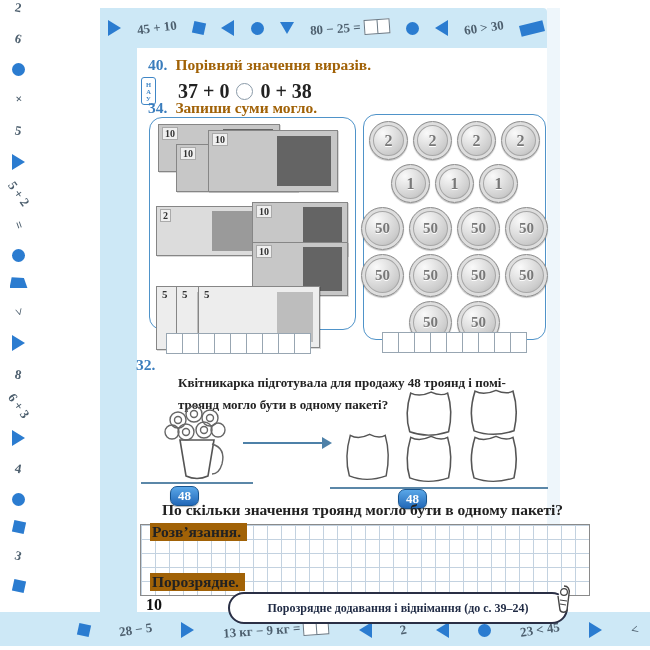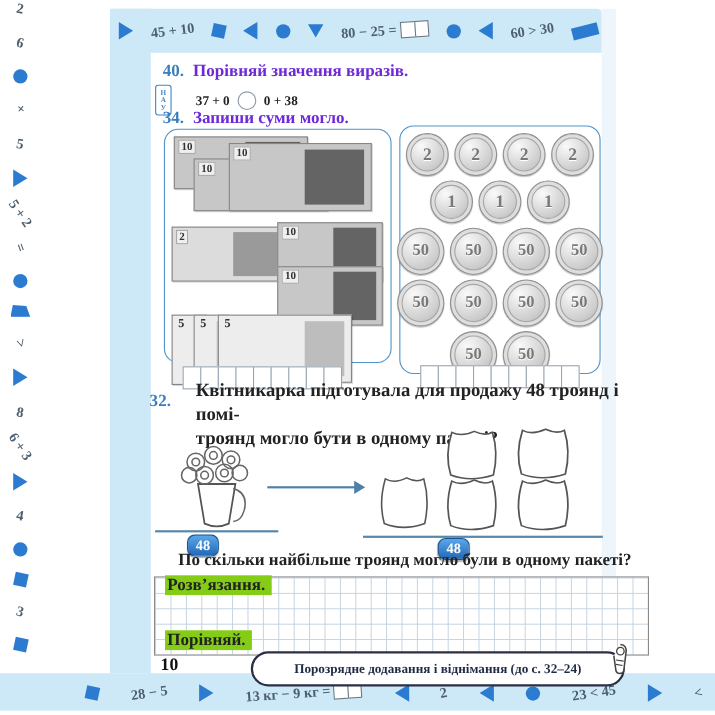--- a/index.html
+++ b/index.html
@@ -25,27 +25,27 @@
   .rect-icon{width:24px;height:11px;background:#2b7cd0;transform:rotate(-14deg);}
   .trapezoid-icon{width:18px;height:11px;background:#2b7cd0;clip-path:polygon(12% 0,80% 8%,100% 100%,0 100%);}
   .triangle-right-icon{width:0;height:0;border-left:13px solid #2b7cd0;border-top:8px solid transparent;border-bottom:8px solid transparent;}
   .triangle-left-icon{width:0;height:0;border-right:13px solid #2b7cd0;border-top:8px solid transparent;border-bottom:8px solid transparent;}
   .triangle-down-icon{width:0;height:0;border-top:12px solid #2b7cd0;border-left:7px solid transparent;border-right:7px solid transparent;}
   .ans-box{display:inline-block;width:24px;height:13px;border:1px solid #6b7a86;background:#fff;position:relative;vertical-align:middle;}
   .ans-box::after{content:"";position:absolute;left:50%;top:0;bottom:0;width:1px;background:#6b7a86;}
   
   .abs{position:absolute;}
   .task-num{color:#3a7dbd;font-weight:bold;font-size:15.5px;}
-  .task-title{font-weight:bold;font-size:15.5px;color:#6d28d9;margin-left:8px;}
+  .task-title{font-weight:bold;font-size:15.5px;color:#a16207;margin-left:8px;}
   
   #t30-row{left:141px;top:77px;display:flex;align-items:center;}
   #t30-badge{width:13px;height:26px;border:1px solid #3f86c6;border-radius:3px;color:#3f86c6;
     writing-mode:vertical-rl;text-orientation:upright;font-size:6.5px;font-weight:bold;
     display:flex;align-items:center;justify-content:center;margin-right:22px;background:#fff;}
-  .cmp-group{display:flex;align-items:center;font-weight:bold;font-size:12px;}
+  .cmp-group{display:flex;align-items:center;font-weight:bold;font-size:20px;}
   .cmp-circle{width:15px;height:15px;border:1.4px solid #8a9aa8;border-radius:50%;background:#fff;margin:0 7px;display:inline-block;}
   #t30-exprs{display:flex;gap:36px;}
   
   .panel{position:absolute;border:1.6px solid #4f93c9;border-radius:13px;background:#fff;}
   #panel-money{left:149px;top:117px;width:205px;height:211px;}
   #panel-coins{left:363px;top:114px;width:181px;height:224px;}
   .note{position:absolute;background:#dcdcdc;border:1px solid #868686;box-shadow:1px 1px 0 rgba(0,0,0,.15);}
   .note .port{position:absolute;right:5%;top:8%;bottom:8%;width:42%;background:#8f8f8f;}
   .note .den{position:absolute;left:3px;top:2px;font-weight:bold;font-size:10px;color:#333;background:#efefef;padding:0 2px;border:1px solid #aaa;line-height:11px;}
   .note.den-10{background:#c7c7c7;}
@@ -60,33 +60,33 @@
     background:radial-gradient(circle at 35% 30%, #fafafa, #cdcdcd 60%, #9f9f9f);
     box-shadow:inset 0 0 0 3px #dedede, inset 0 0 0 4px #a6a6a6, 0 1px 1px rgba(0,0,0,.25);
     display:flex;align-items:center;justify-content:center;
     font-weight:bold;color:#787878;text-shadow:0 1px 0 #fff;}
   .coin.small{width:37px;height:37px;font-size:16px;}
   .coin.big{width:41px;height:41px;font-size:15px;}
   
   .cellstrip{position:absolute;display:flex;}
   .cell{width:15px;height:19px;border:1px solid #98a6b2;background:#fff;margin-left:-1px;}
   
-  #t32-text{left:178px;top:344px;width:416px;font-weight:bold;font-size:17px;line-height:22px;}
+  #t32-text{left:178px;top:372px;width:416px;font-weight:bold;font-size:13px;line-height:22px;}
   #t32-num{left:136px;top:356px;}
   .groundline{position:absolute;height:2px;background:#5b87a8;}
   .badge48{position:absolute;padding:1px 7px;border-radius:7px;font-weight:bold;font-size:13px;color:#fff;
     background:linear-gradient(#5aa7e8,#2268b8);border:1px solid #17548f;box-shadow:0 1px 1px rgba(0,0,0,.3);}
   #arrow{left:243px;top:442px;width:80px;height:2px;background:#4e81a8;}
   #arrow::after{content:"";position:absolute;right:-9px;top:-5px;width:0;height:0;
     border-left:10px solid #4e81a8;border-top:6px solid transparent;border-bottom:6px solid transparent;}
   
   #grid{left:140px;top:524px;width:448px;height:70px;border:1px solid #8a8a8a;background:
     linear-gradient(to right,#c3d2e0 1px,transparent 1px) 0 0/14px 14px,
     linear-gradient(to bottom,#c3d2e0 1px,transparent 1px) 0 0/14px 14px,#fff;}
-  .grid-label{position:absolute;font-weight:bold;font-size:15.5px;background:#84cc16;padding:0 6px 0 2px;}
+  .grid-label{position:absolute;font-weight:bold;font-size:15.5px;background:#a16207;padding:0 6px 0 2px;}
   
   #page-num{left:146px;top:596px;font-weight:bold;font-size:16px;color:#111;}
   #banner{left:228px;top:592px;width:336px;height:28px;border:2px solid #2a2f45;border-radius:17px;background:#fff;
     display:flex;align-items:center;justify-content:center;z-index:3;}
   #banner .bn-text{font-weight:bold;font-size:12px;color:#1f2a44;}
   #scroll-icon{position:absolute;right:-8px;top:-10px;width:20px;height:30px;}
   #q2{left:162px;top:501px;font-weight:bold;font-size:15.5px;}
   svg .ln{stroke:#666;fill:none;stroke-width:1.4;}
   svg .fl{stroke:#555;fill:#fff;stroke-width:1.6;}
 </style>
@@ -291,27 +291,27 @@
   </defs>
   <use href="#bag" class="fl" transform="translate(66,0) scale(0.97,0.88)"></use>
   <use href="#bag" class="fl" transform="translate(130,-2) scale(1.0,0.9)"></use>
   <use href="#bag" class="fl" transform="translate(6,42) scale(0.92,0.92)"></use>
   <use href="#bag" class="fl" transform="translate(66,44) scale(0.97,0.92)"></use>
   <use href="#bag" class="fl" transform="translate(130,44) scale(1.0,0.92)"></use>
 </svg>
 <div class="groundline" style="left:330px;top:487px;width:218px;"></div>
 <div class="badge48" style="left:398px;top:489px;">48</div>
 
-<div class="abs" id="q2">По скільки найбільше троянд могло були в одному пакеті?</div>
+<div class="abs" id="q2">По скільки значення троянд могло бути в одному пакеті?</div>
 
 <div class="abs" id="grid"></div>
 <div class="grid-label" style="left:150px;top:523px;">Розв’язання.</div>
-<div class="grid-label" style="left:150px;top:573px;">Порівняй.</div>
+<div class="grid-label" style="left:150px;top:573px;">Порозрядне.</div>
 
 <div class="abs" id="page-num">10</div>
 <div class="abs" id="banner">
-  <span class="bn-text">Порозрядне додавання і віднімання (до с. 32–24)</span>
+  <span class="bn-text">Порозрядне додавання і віднімання (до с. 39–24)</span>
   <svg id="scroll-icon" viewBox="0 0 20 30">
     <path d="M10,2 C14,2 16,5 15,10 L13,26 C12,29 7,29 6,26 L4,12" fill="#fff" stroke="#444" stroke-width="1.4"></path>
     <circle cx="10" cy="8" r="3.4" fill="none" stroke="#444" stroke-width="1.2"></circle>
     <path d="M6,16 l7,1 M6,20 l6,1" stroke="#444" stroke-width="1"></path>
   </svg>
 </div>
 
 </body></html>

